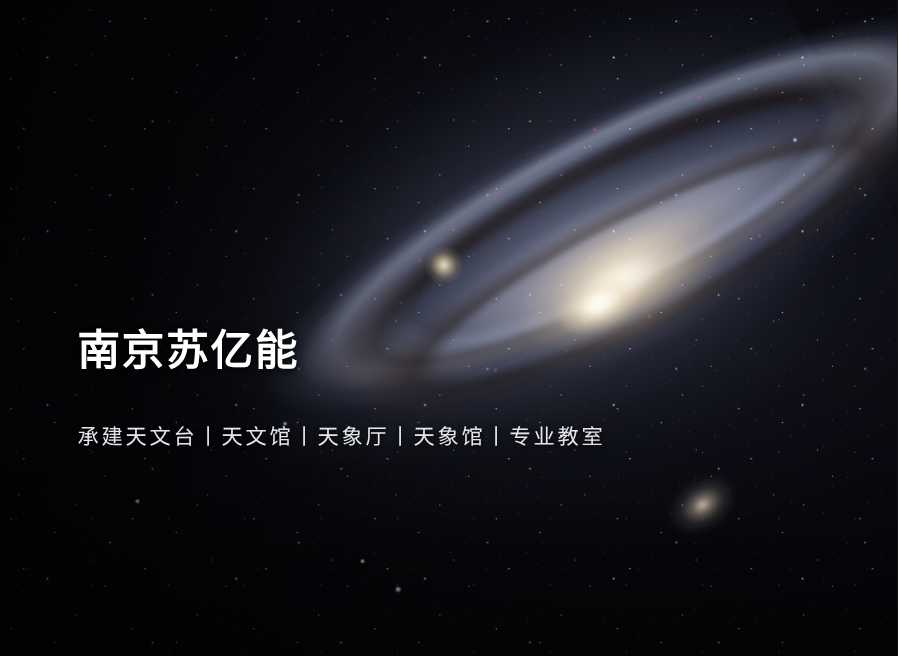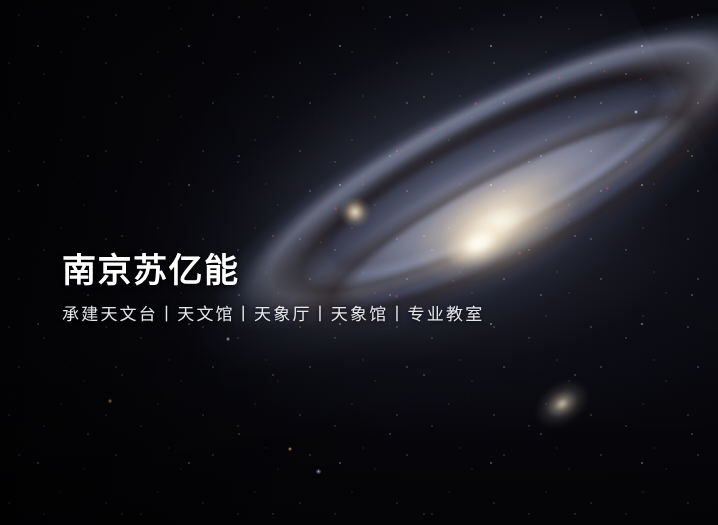--- a/index.html
+++ b/index.html
@@ -208,40 +208,40 @@
   #vignette {
     background:
       linear-gradient(100deg, rgba(0,0,0,0.62) 0%, rgba(0,0,0,0.40) 24%, rgba(0,0,0,0.10) 46%, rgba(0,0,0,0) 62%),
       linear-gradient(0deg, rgba(0,0,0,0.42) 0%, rgba(0,0,0,0.08) 28%, rgba(0,0,0,0) 52%);
   }
 
   
   #hero-copy {
     position: absolute;
     left: 62px;
-    top: 245px;
+    top: 256px;
     width: 560px;
     z-index: 10;
   }
 
   .headline {
     color: #ffffff;
     font-size: 34px;
     font-weight: bold;
     letter-spacing: 1.5px;
     line-height: 50px;
     margin: 0;
     text-shadow: 0 2px 6px rgba(0,0,0,0.75), 0 0 2px rgba(0,0,0,0.6);
     white-space: nowrap;
   }
 
   .headline.line-two { letter-spacing: 1px; }
 
   #hero-subtitle {
-    margin-top: 8px;
+    margin-top: 32px;
     color: #e4e6ea;
     font-size: 17px;
     font-weight: normal;
     letter-spacing: 2.2px;
     line-height: 24px;
     text-shadow: 0 1px 4px rgba(0,0,0,0.8);
     white-space: nowrap;
   }
 </style>
 </head>

